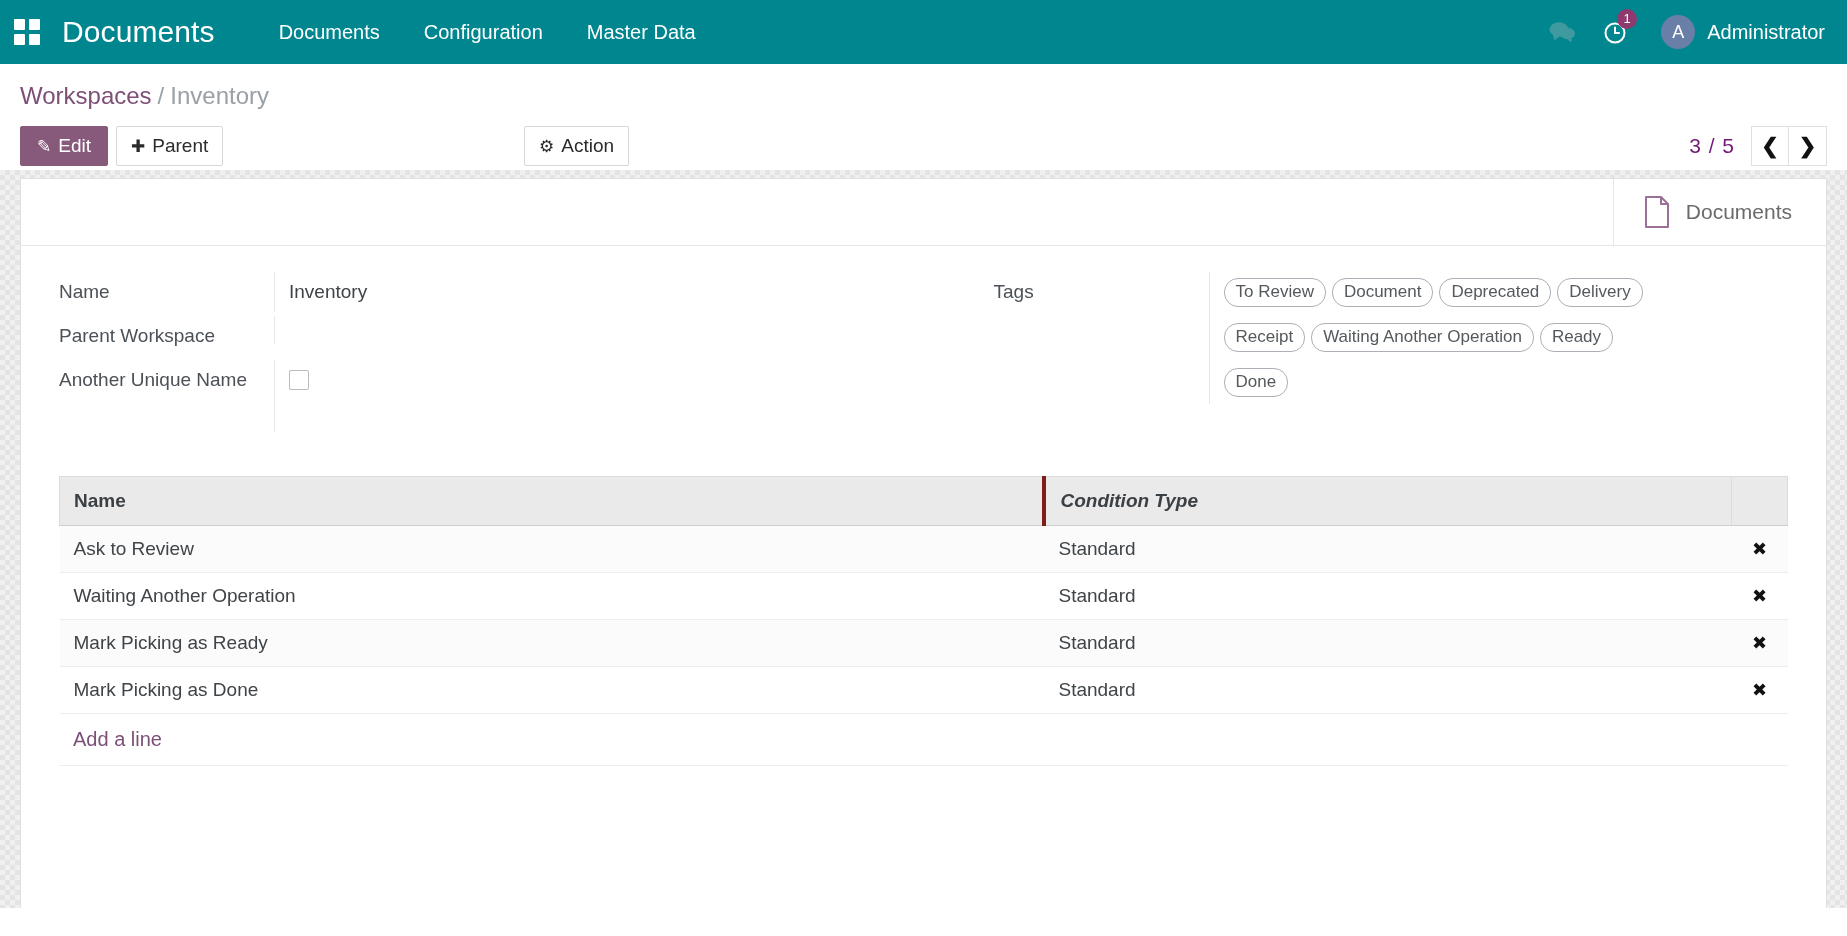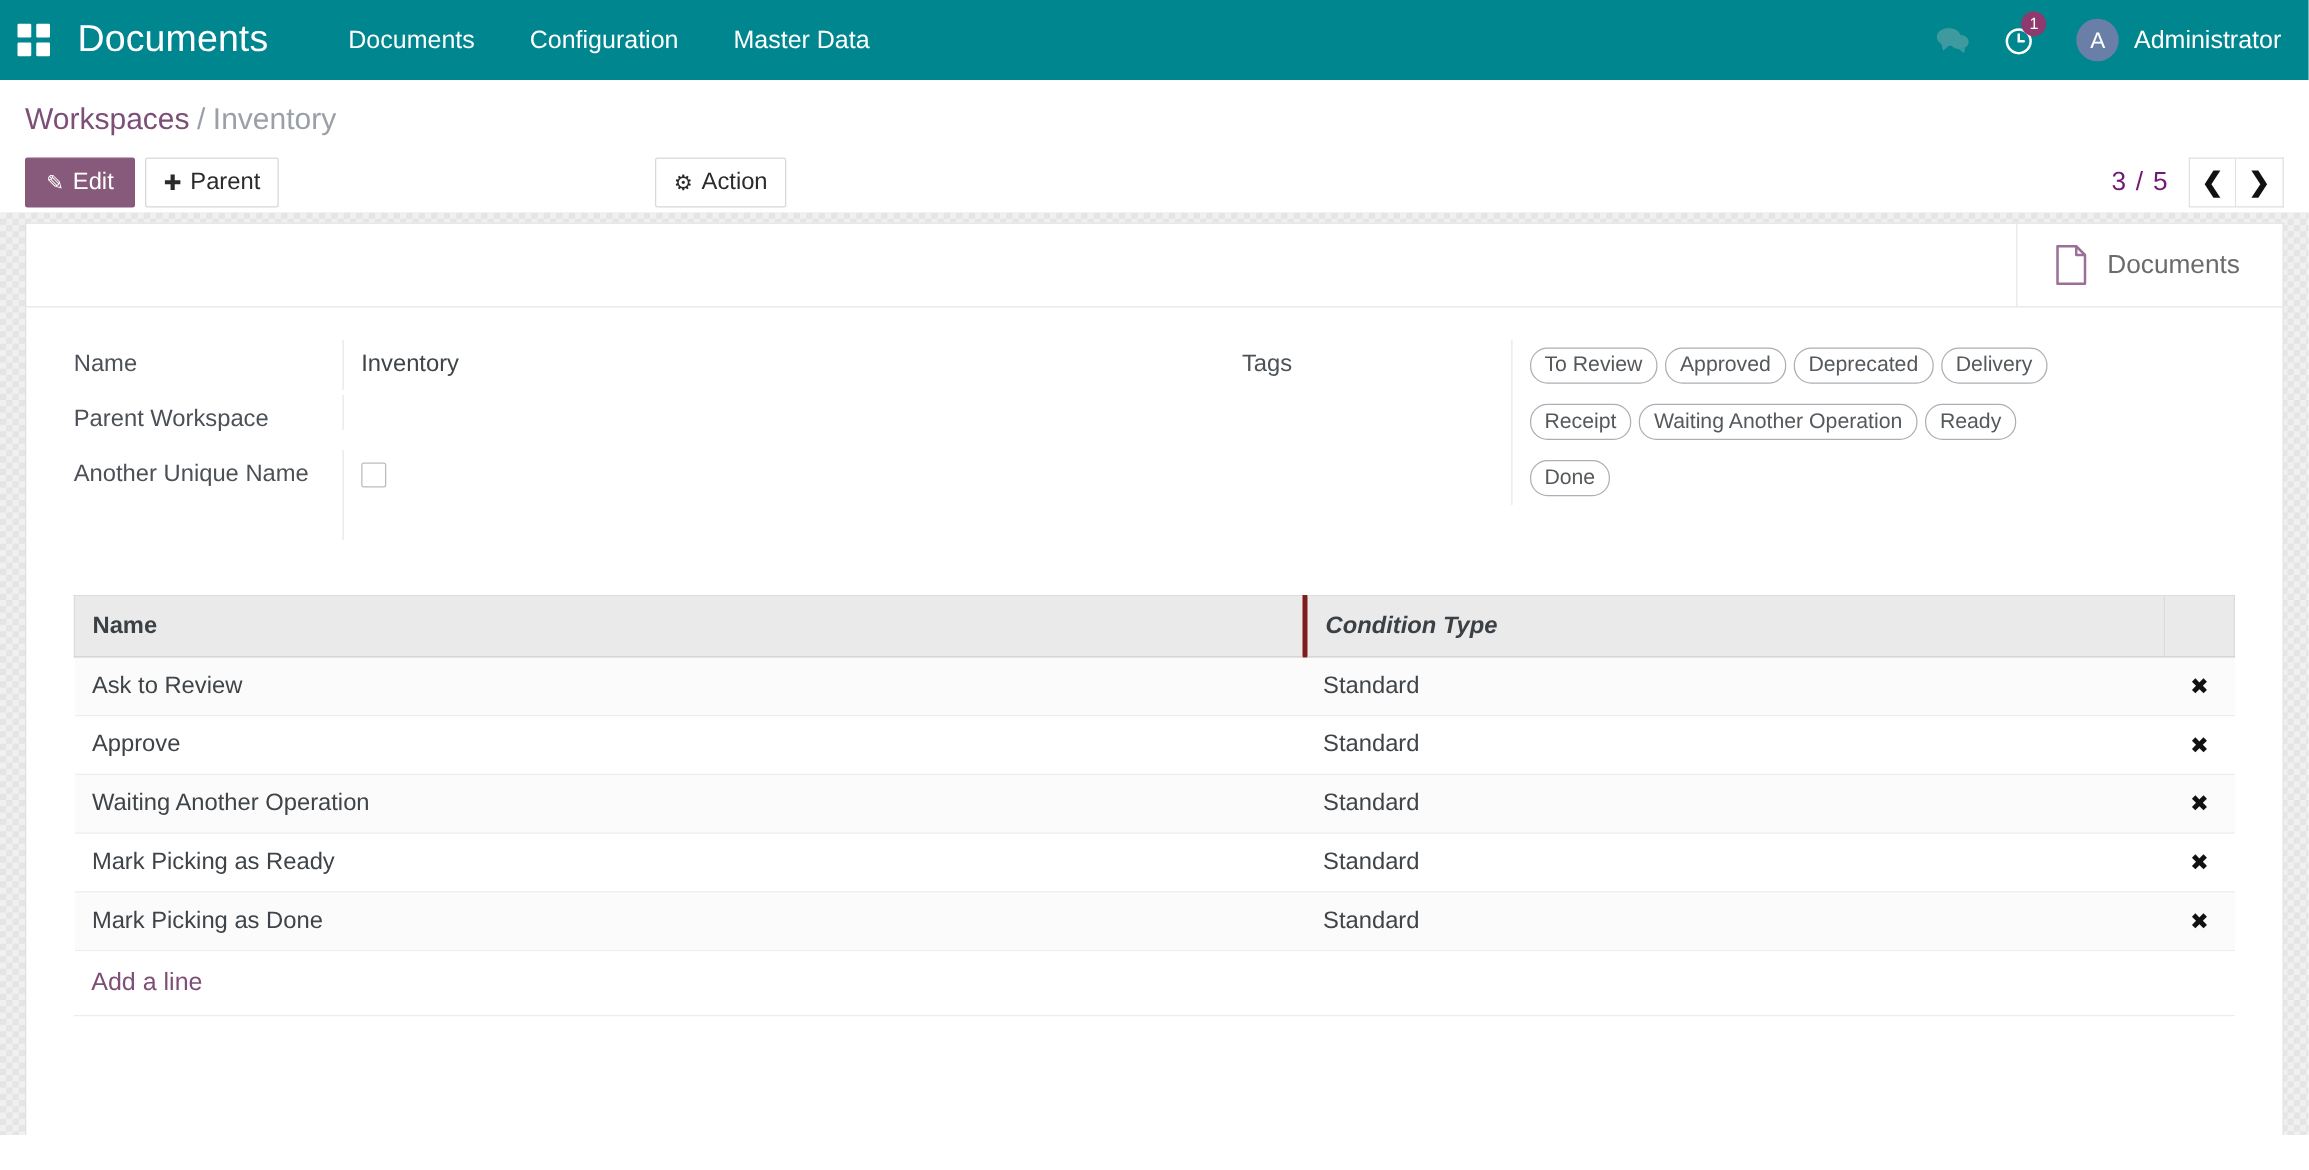--- a/index.html
+++ b/index.html
@@ -502,21 +502,21 @@
             </div>
           </div>
         </div>
 
         <div class="form-col form-col-right">
           <div class="field-row field-row-tags">
             <div class="field-label">Tags</div>
             <div class="field-value">
               <div class="tags-wrap">
                 <span class="tag-pill">To Review</span>
-                <span class="tag-pill">Approved</span>
+                <span class="tag-pill">Document</span>
                 <span class="tag-pill">Deprecated</span>
                 <span class="tag-pill">Delivery</span>
                 <span class="tag-pill">Receipt</span>
                 <span class="tag-pill">Waiting Another Operation</span>
                 <span class="tag-pill">Ready</span>
                 <span class="tag-pill">Done</span>
               </div>
             </div>
           </div>
         </div>
@@ -530,25 +530,20 @@
         <thead>
           <tr>
             <th class="col-name col-name-w">Name</th>
             <th class="col-cond">Condition Type</th>
             <th class="col-x"></th>
           </tr>
         </thead>
         <tbody>
           <tr>
             <td>Ask to Review</td>
-            <td>Standard</td>
-            <td class="col-x">✖</td>
-          </tr>
-          <tr>
-            <td>Approve</td>
             <td>Standard</td>
             <td class="col-x">✖</td>
           </tr>
           <tr>
             <td>Waiting Another Operation</td>
             <td>Standard</td>
             <td class="col-x">✖</td>
           </tr>
           <tr>
             <td>Mark Picking as Ready</td>

